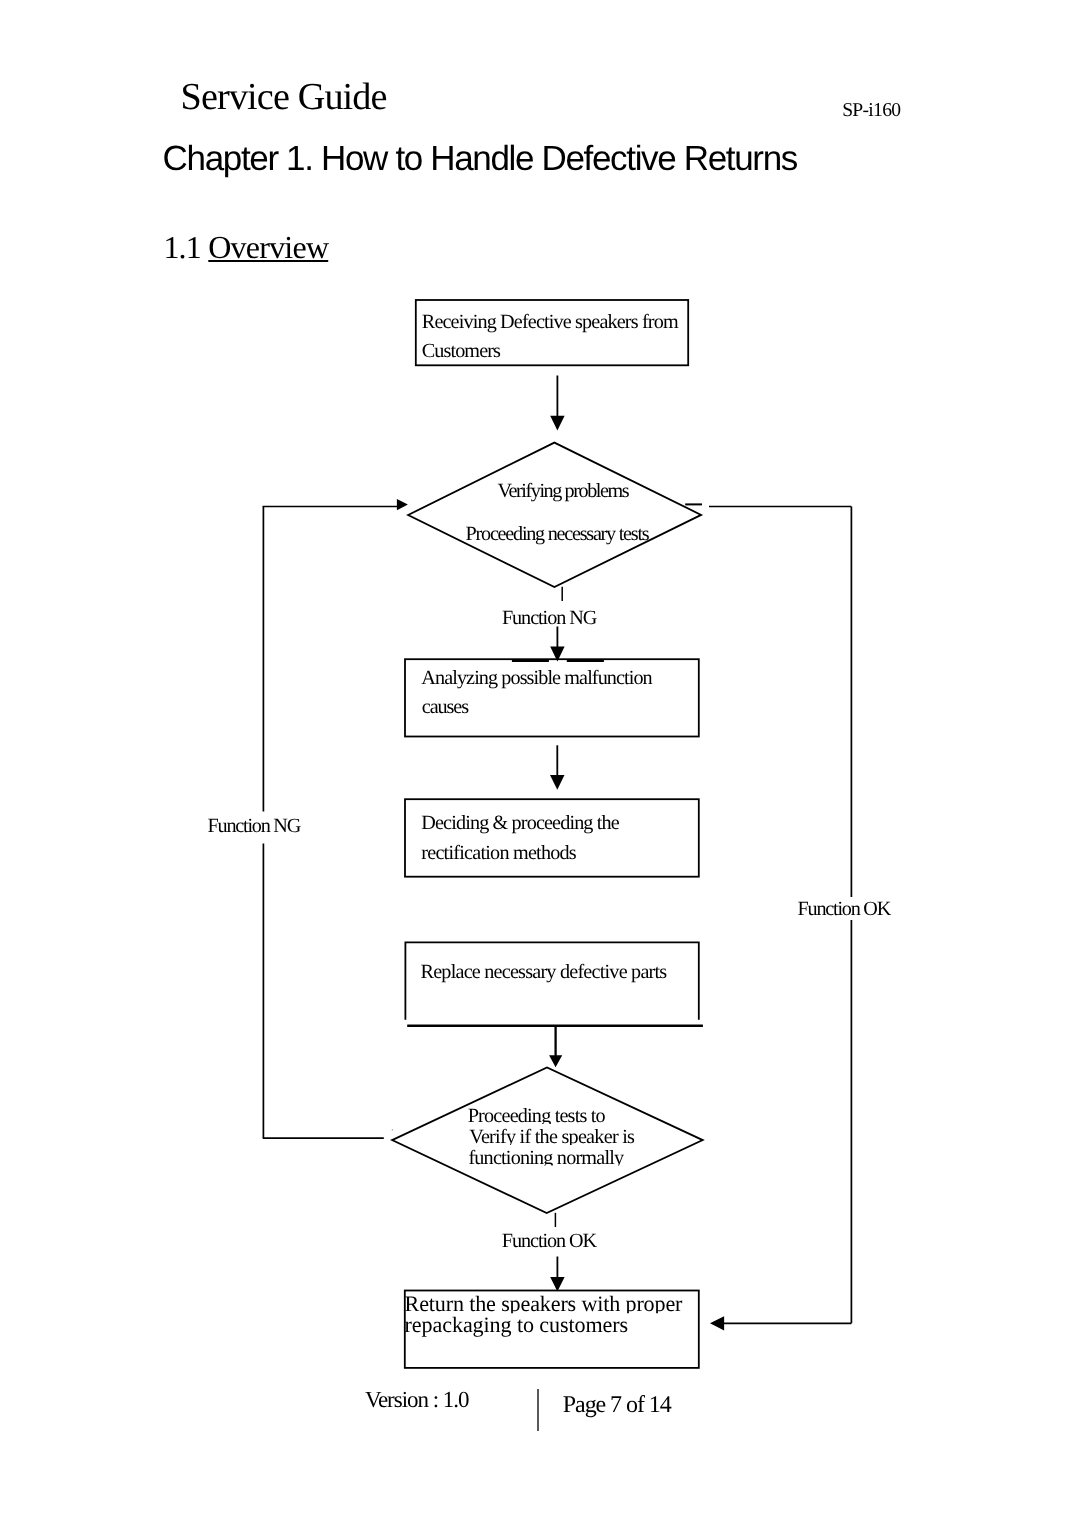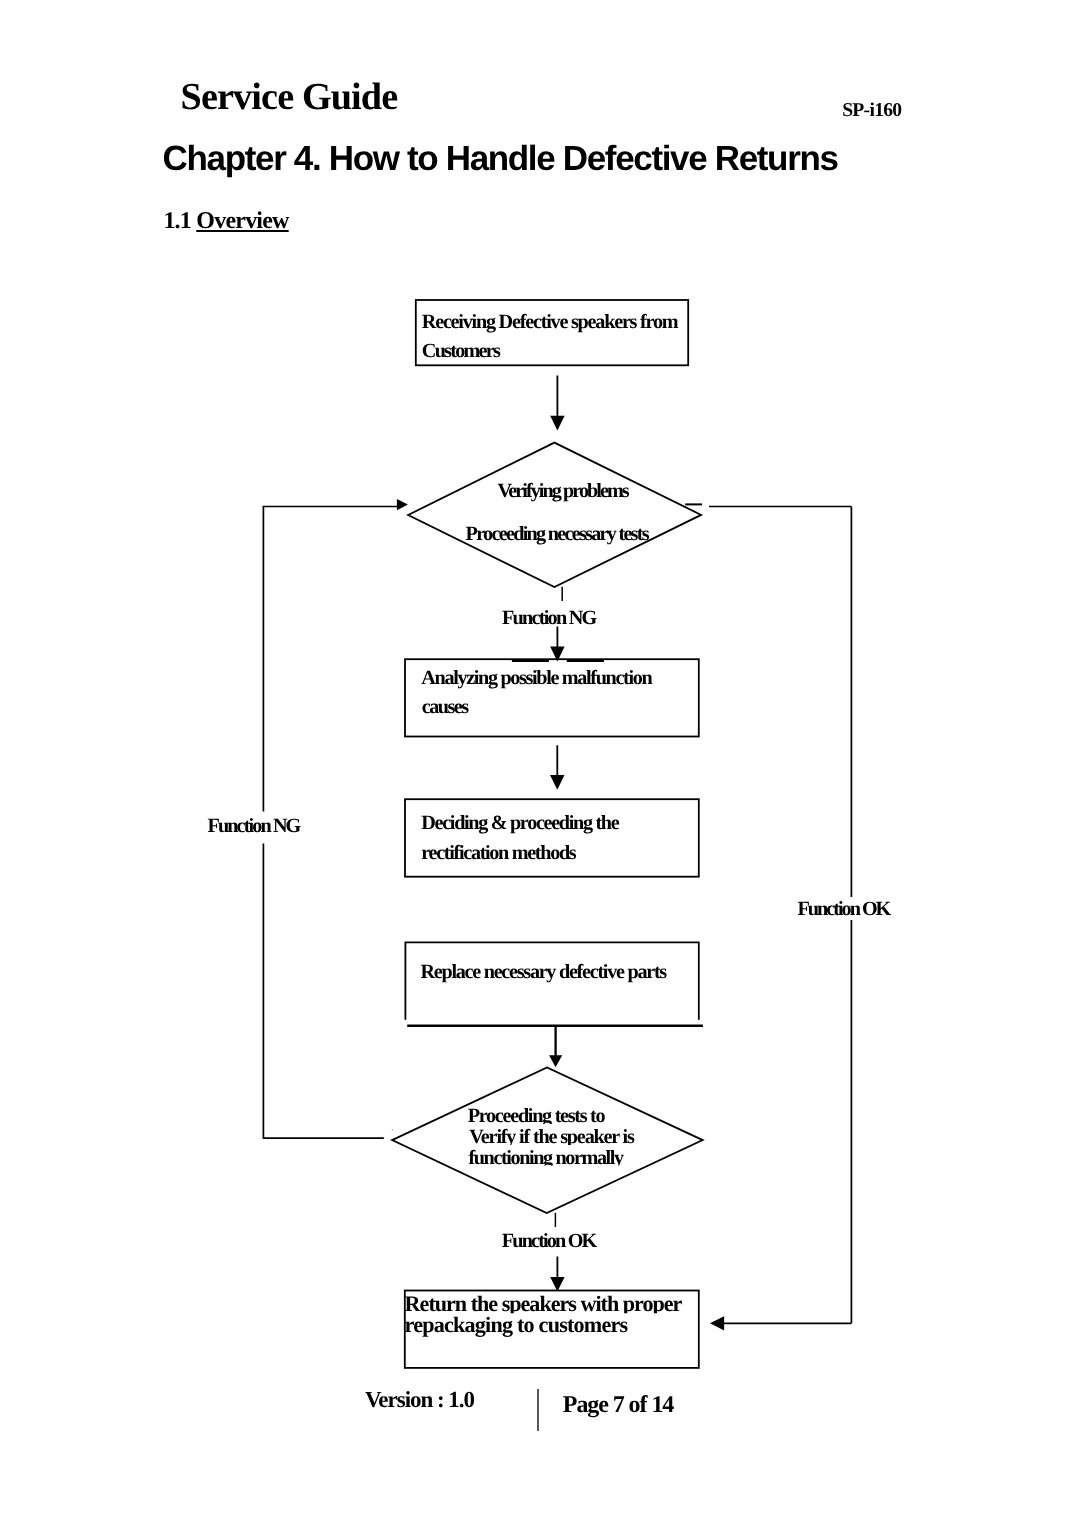--- a/index.html
+++ b/index.html
@@ -3,49 +3,49 @@
 <meta charset="utf-8">
 <title>Service Guide</title>
 <style>
   html,body{margin:0;padding:0;background:#ffffff;}
   body{width:1080px;height:1528px;overflow:hidden;
        font-family:"Liberation Serif",serif;color:#000000;
        -webkit-font-smoothing:antialiased;
        text-rendering:geometricPrecision;}
   *{-webkit-font-smoothing:antialiased;}
   .page{position:relative;width:1080px;height:1528px;background:#fff;
-        will-change:transform;transform:translateZ(0);font-weight:bold;}
+        will-change:transform;transform:translateZ(0);}
   .abs{position:absolute;white-space:pre;}
 
   
   #doc-title{left:180.6px;top:78px;font-size:38.2px;line-height:1;letter-spacing:-0.87px;}
   #doc-model{left:842.2px;top:101px;font-size:19.6px;line-height:1;letter-spacing:-0.72px;}
   #chapter-title{left:162.6px;top:140.9px;font-size:35px;line-height:1;
       font-family:"Liberation Sans",sans-serif;letter-spacing:-1.34px;}
-  #section-head{left:163.4px;top:209px;font-size:24px;line-height:1;letter-spacing:-0.78px;}
+  #section-head{left:163.4px;top:231px;font-size:32px;line-height:1;letter-spacing:-0.78px;}
   #section-head .u{text-decoration:underline;text-underline-offset:2.2px;
       text-decoration-thickness:1.9px;}
 
   
   #footer-version{left:364.9px;top:1388.4px;font-size:23px;line-height:1;letter-spacing:-1.03px;}
   #footer-page{left:562.8px;top:1392.7px;font-size:24px;line-height:1;letter-spacing:-1.07px;}
   #footer-divider{left:537.2px;top:1389.1px;width:1.4px;height:41.6px;background:#595959;}
 
   
   #flow{left:0;top:0;width:1080px;height:1528px;}
   .nodetext{font-family:"Liberation Serif",serif;fill:#000;}
 </style>
 </head>
 <body>
 
 <div class="page">
 
   <div class="abs" id="doc-title">Service Guide</div>
   <div class="abs" id="doc-model">SP-i160</div>
-  <div class="abs" id="chapter-title">Chapter 4. How to Handle Defective Returns</div>
+  <div class="abs" id="chapter-title">Chapter 1. How to Handle Defective Returns</div>
   <div class="abs" id="section-head"><span>1.1 </span><span class="u">Overview</span></div>
 
   <svg class="abs" id="flow" viewBox="0 0 1080 1528" width="1080" height="1528">
     <defs>
       <clipPath id="clip-d2l1">
           <rect x="380" y="1090" width="340" height="34"></rect>
         </clipPath>
       <clipPath id="clip-d2l2">
           <rect x="380" y="1124.5" width="340" height="20.5"></rect>
         </clipPath>

